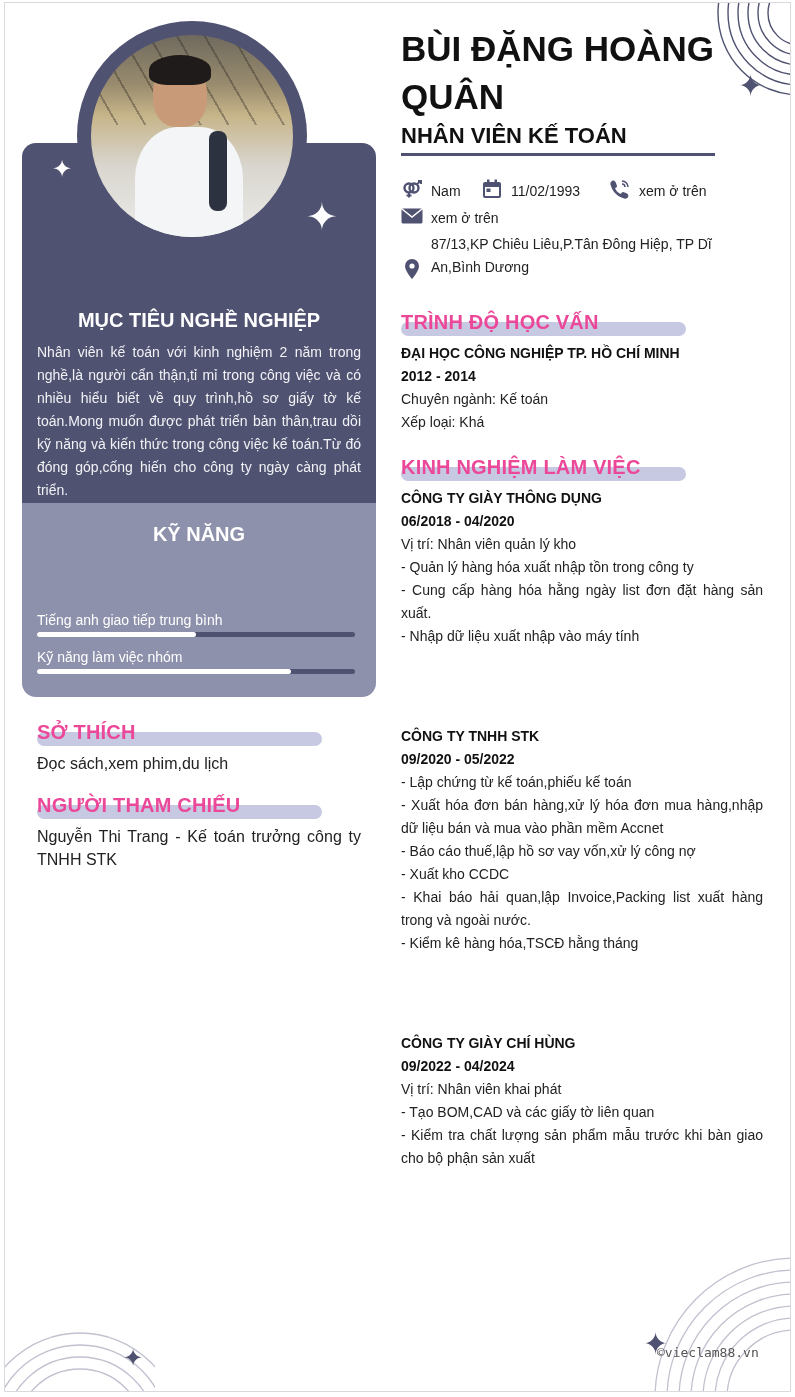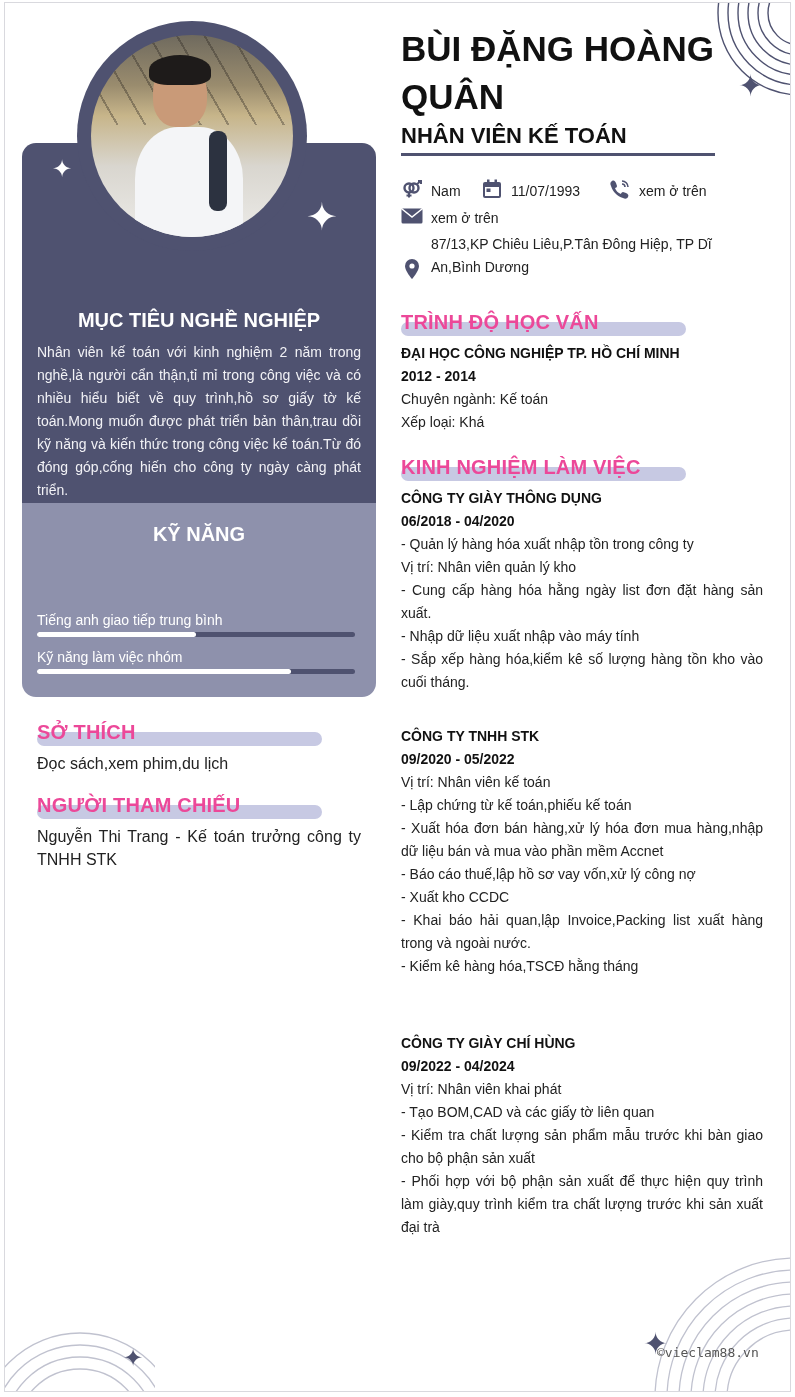--- a/index.html
+++ b/index.html
@@ -199,21 +199,21 @@
   <div class="contact-row" style="left:476px; top:176px;">
     <span class="icon">
       <svg width="20" height="20" viewBox="0 0 20 20">
           <rect x="1" y="3" width="18" height="16" rx="2" fill="#4f5270"></rect>
           <rect x="5" y="0.5" width="2.5" height="5" fill="#4f5270"></rect>
           <rect x="12.5" y="0.5" width="2.5" height="5" fill="#4f5270"></rect>
           <rect x="3" y="8" width="14" height="9" fill="#fff"></rect>
           <rect x="4.5" y="9.5" width="4" height="3.5" fill="#4f5270"></rect>
         </svg>
     </span>
-    <span>11/07/1993</span>
+    <span>11/02/1993</span>
   </div>
   <div class="contact-row" style="left:604px; top:176px;">
     <span class="icon">
       <svg width="22" height="20" viewBox="0 0 22 20">
           <path d="M3 2c2-1 3 0 4 2l1 3c0 1-1 2-2 2 1 3 3 5 6 6 0-1 1-2 2-2l3 1c2 1 3 2 2 4-1 2-3 2-5 1C8 17 4 13 2 7 1 5 1 3 3 2z" fill="#4f5270"></path>
           <path d="M13 2a6 6 0 0 1 6 6M13 5a3 3 0 0 1 3 3" stroke="#4f5270" stroke-width="1.6" fill="none"></path>
         </svg>
     </span>
     <span>xem ở trên</span>
   </div>
@@ -244,42 +244,39 @@
     <div>Chuyên ngành: Kế toán</div>
     <div>Xếp loại: Khá</div>
   </div>
 
   <div class="heading-band" style="left:396px; top:464px; width:285px;"></div>
   <div class="heading" style="left:396px; top:453px;">KINH NGHIỆM LÀM VIỆC</div>
 
   <div class="block-title" style="top:487px;">CÔNG TY GIÀY THÔNG DỤNG</div>
   <div class="block-date" style="top:510px;">06/2018 - 04/2020</div>
   <div class="block-text" style="top:530px;">
+    <div>Vị trí: Nhân viên quản lý kho</div>
     <div>- Quản lý hàng hóa xuất nhập tồn trong công ty</div>
-    <div>Vị trí: Nhân viên quản lý kho</div>
     <div>- Cung cấp hàng hóa hằng ngày list đơn đặt hàng sản xuất.</div>
     <div>- Nhập dữ liệu xuất nhập vào máy tính</div>
-    <div>- Sắp xếp hàng hóa,kiểm kê số lượng hàng tồn kho vào cuối tháng.</div>
   </div>
 
   <div class="block-title" style="top:725px;">CÔNG TY TNHH STK</div>
   <div class="block-date" style="top:748px;">09/2020 - 05/2022</div>
   <div class="block-text" style="top:768px;">
-    <div>Vị trí: Nhân viên kế toán</div>
     <div>- Lập chứng từ kế toán,phiếu kế toán</div>
     <div>- Xuất hóa đơn bán hàng,xử lý hóa đơn mua hàng,nhập dữ liệu bán và mua vào phần mềm Accnet</div>
     <div>- Báo cáo thuế,lập hồ sơ vay vốn,xử lý công nợ</div>
     <div>- Xuất kho CCDC</div>
     <div>- Khai báo hải quan,lập Invoice,Packing list xuất hàng trong và ngoài nước.</div>
     <div>- Kiểm kê hàng hóa,TSCĐ hằng tháng</div>
   </div>
 
   <div class="block-title" style="top:1032px;">CÔNG TY GIÀY CHÍ HÙNG</div>
   <div class="block-date" style="top:1055px;">09/2022 - 04/2024</div>
   <div class="block-text" style="top:1075px;">
     <div>Vị trí: Nhân viên khai phát</div>
     <div>- Tạo BOM,CAD và các giấy tờ liên quan</div>
     <div>- Kiểm tra chất lượng sản phẩm mẫu trước khi bàn giao cho bộ phận sản xuất</div>
-    <div>- Phối hợp với bộ phận sản xuất để thực hiện quy trình làm giày,quy trình kiểm tra chất lượng trước khi sản xuất đại trà</div>
   </div>
 
   <div class="watermark">©vieclam88.vn</div>
 </div>
 
 </body></html>

